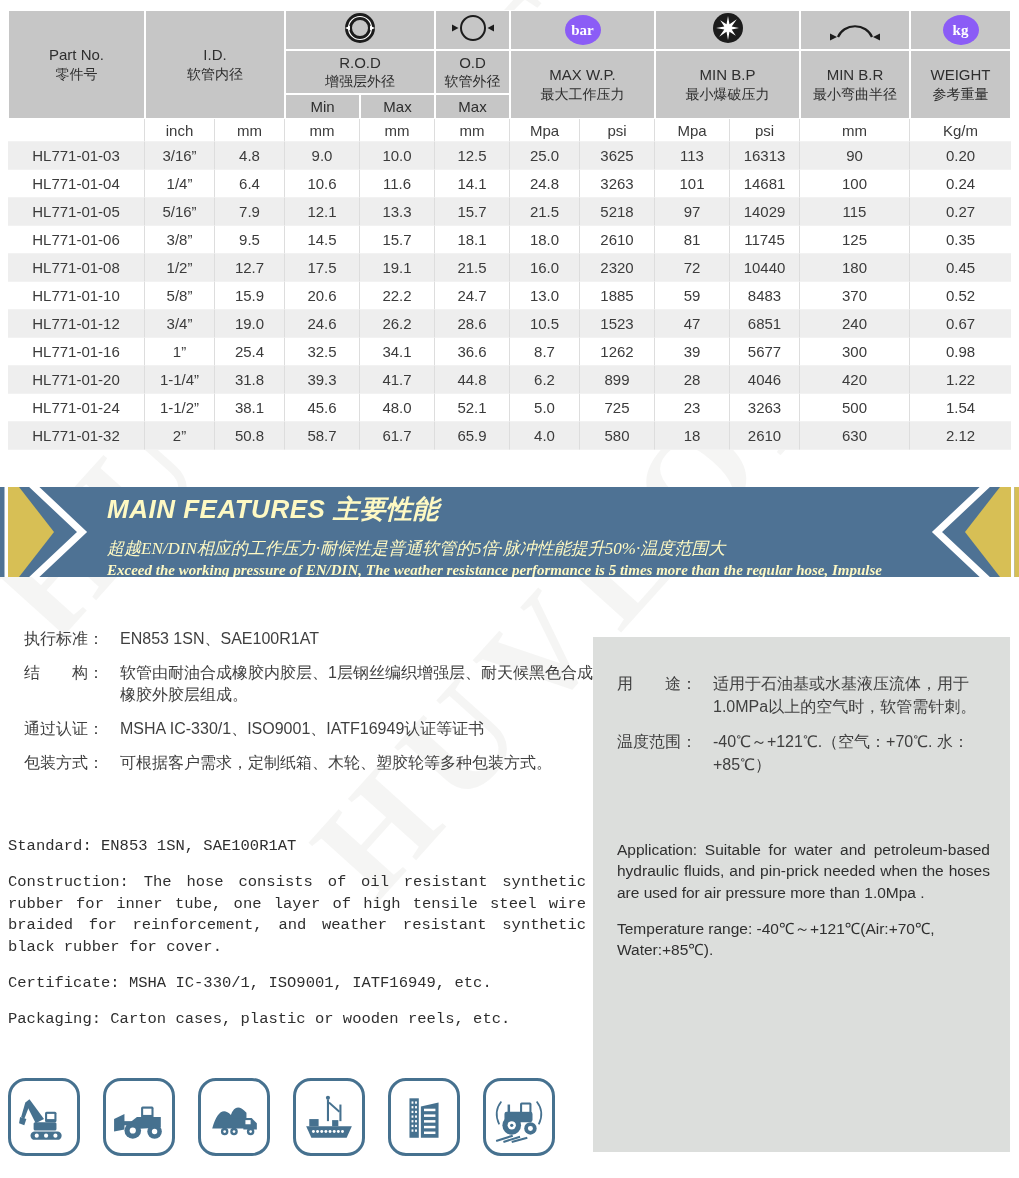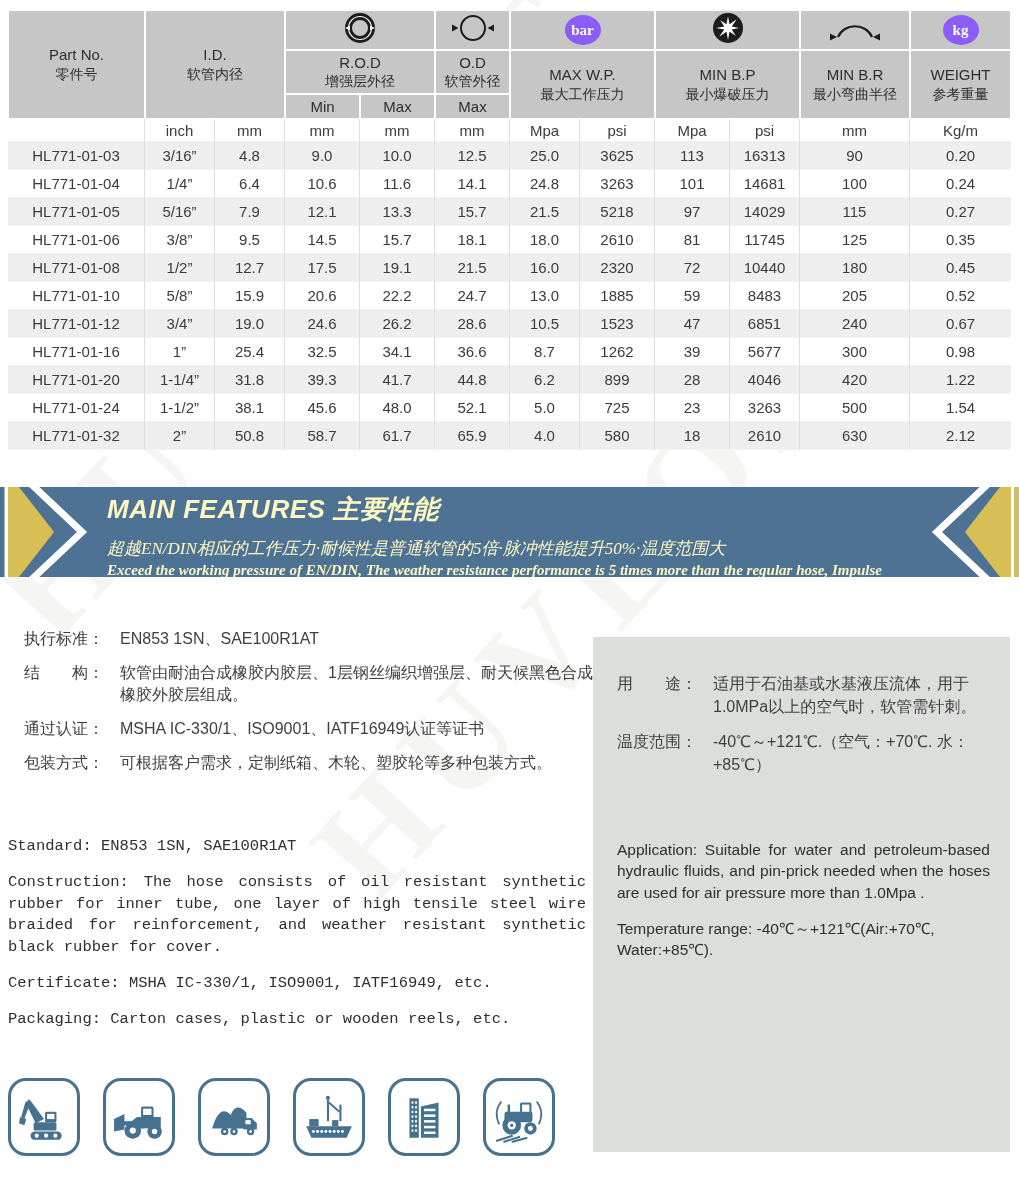--- a/index.html
+++ b/index.html
@@ -257,21 +257,21 @@
             <td>HL771-01-10</td>
             <td>5/8”</td>
             <td>15.9</td>
             <td>20.6</td>
             <td>22.2</td>
             <td>24.7</td>
             <td>13.0</td>
             <td>1885</td>
             <td>59</td>
             <td>8483</td>
-            <td>205</td>
+            <td>370</td>
             <td>0.52</td>
           </tr>
           <tr class="stripe">
             <td>HL771-01-12</td>
             <td>3/4”</td>
             <td>19.0</td>
             <td>24.6</td>
             <td>26.2</td>
             <td>28.6</td>
             <td>10.5</td>

